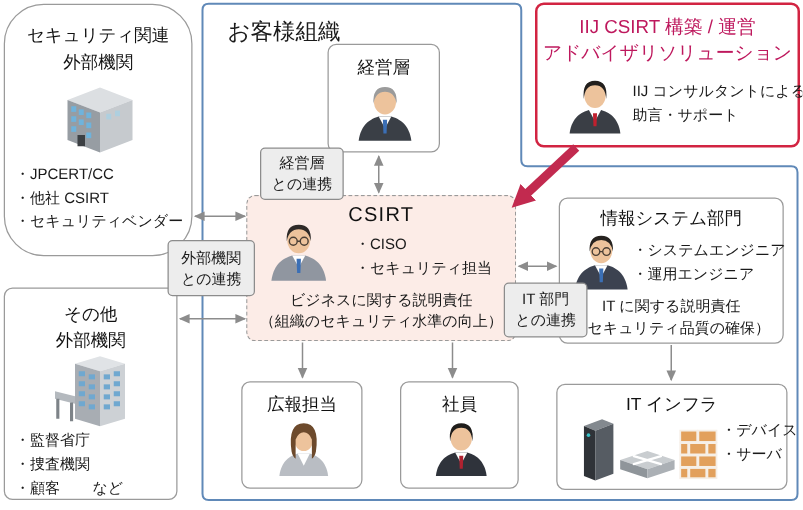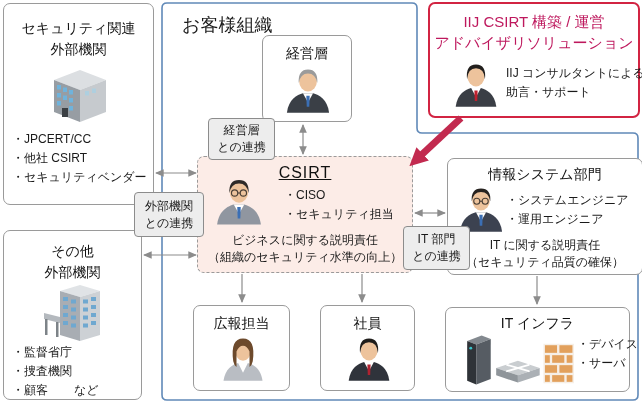--- a/index.html
+++ b/index.html
@@ -37,21 +37,21 @@
     <line x1="144" y1="255" x2="196" y2="255" stroke="#8c8c8c" stroke-width="1.2" marker-start="url(#ah)" marker-end="url(#ah)"></line>
     <line x1="303" y1="125" x2="303" y2="154" stroke="#8c8c8c" stroke-width="1.2" marker-start="url(#ah)" marker-end="url(#ah)"></line>
     <line x1="415" y1="213" x2="445" y2="213" stroke="#8c8c8c" stroke-width="1.2" marker-start="url(#ah)" marker-end="url(#ah)"></line>
     <line x1="242" y1="274" x2="242" y2="302" stroke="#8c8c8c" stroke-width="1.2" marker-end="url(#ah)"></line>
     <line x1="362" y1="274" x2="362" y2="302" stroke="#8c8c8c" stroke-width="1.2" marker-end="url(#ah)"></line>
     <line x1="537" y1="276" x2="537" y2="304" stroke="#8c8c8c" stroke-width="1.2" marker-end="url(#ah)"></line>
   </svg>
 
   <div class="abs" style="left:182px;top:13px;font-size:18px;z-index:2;">お客様組織</div>
 
-  <div class="box z2" style="left:3px;top:3px;width:151px;height:202px;">
+  <div class="box z2" style="left:3px;top:3px;width:151px;height:202px;border-radius:32px;">
     <div class="title" style="top:14px;">
       <div>セキュリティ関連</div>
       <div>外部機関</div>
     </div>
     <svg class="abs" style="left:44px;top:60px;" width="64" height="64" viewBox="0 0 64 64">
       <polygon points="32,6 58,16 32,26 6,16" fill="#dcdfe2"></polygon>
       <polygon points="6,16 32,26 32,58 6,48" fill="#979da3"></polygon>
       <polygon points="58,16 32,26 32,58 58,48" fill="#c6cace"></polygon>
       <g fill="#6fb3dc">
         <rect x="9" y="21" width="4" height="4.5"></rect>
@@ -122,21 +122,21 @@
     <svg class="abs" style="left:18px;top:26px;" width="54" height="54" viewBox="0 0 64 64">
       <path d="M7 60 C9 44 19 39 26 37 L38 37 C45 39 55 44 57 60 Z" fill="#3a3f46"></path>
       <polygon points="26,37 32,48 38,37" fill="#fff"></polygon>
       <polygon points="30,40 34,40 33.5,53 30.5,53" fill="#3b6fb5"></polygon>
       <ellipse cx="32" cy="23" rx="10.5" ry="12" fill="#edc39c"></ellipse>
       <path d="M21 25 Q20 9 32 9 Q44 9 43 25 Q41 13.5 32 13.5 Q23 13.5 21 25 Z" fill="#9b9b9b"></path>
     </svg>
   </div>
 
   <div class="box csirt z2" style="left:197px;top:156px;width:216px;height:117px;">
-    <div class="title" style="top:5px;font-size:16px;letter-spacing:1px;text-decoration:underline;">CSIRT</div>
+    <div class="title" style="top:5px;font-size:16px;letter-spacing:1px;">CSIRT</div>
     <svg class="abs" style="left:13px;top:15px;" width="56" height="56" viewBox="0 0 64 64">
       <path d="M7 60 C9 44 19 39 26 37 L38 37 C45 39 55 44 57 60 Z" fill="#9096a0"></path>
       <polygon points="26,37 32,48 38,37" fill="#fff"></polygon>
       <polygon points="30,40 34,40 33.5,53 30.5,53" fill="#3b6fb5"></polygon>
       <ellipse cx="32" cy="23" rx="10.5" ry="12" fill="#edc39c"></ellipse>
       <path d="M21 24 Q20 9 32 9 Q44 9 43 24 Q41 13 32 13 Q23 13 21 24 Z" fill="#2e2a28"></path>
       <g fill="none" stroke="#4a3f35" stroke-width="1.3">
         <circle cx="27" cy="24" r="3.6"></circle>
           <circle cx="37" cy="24" r="3.6"></circle>
         <line x1="30.6" y1="24" x2="33.4" y2="24"></line>
@@ -145,21 +145,21 @@
     <div class="list" style="left:86px;top:29px;">
       <div>・CISO</div>
       <div>・セキュリティ担当</div>
     </div>
     <div class="note" style="top:75px;">
       <div>ビジネスに関する説明責任</div>
       <div>（組織のセキュリティ水準の向上）</div>
     </div>
   </div>
 
-  <div class="box z2" style="left:447px;top:158px;width:196px;height:117px;">
+  <div class="box z2" style="left:447px;top:158px;width:180px;height:117px;">
     <div class="title" style="top:5px;">情報システム部門</div>
     <svg class="abs" style="left:6px;top:22px;" width="54" height="54" viewBox="0 0 64 64">
       <path d="M7 60 C9 44 19 39 26 37 L38 37 C45 39 55 44 57 60 Z" fill="#3c4250"></path>
       <polygon points="26,37 32,48 38,37" fill="#fff"></polygon>
       <polygon points="30,40 34,40 33.5,53 30.5,53" fill="#3b6fb5"></polygon>
       <ellipse cx="32" cy="23" rx="10.5" ry="12" fill="#edc39c"></ellipse>
       <path d="M21 24 Q20 9 32 9 Q44 9 43 24 Q41 13 32 13 Q23 13 21 24 Z" fill="#26221f"></path>
       <g fill="none" stroke="#4a3f35" stroke-width="1.3">
         <circle cx="27" cy="24" r="3.6"></circle>
           <circle cx="37" cy="24" r="3.6"></circle>

